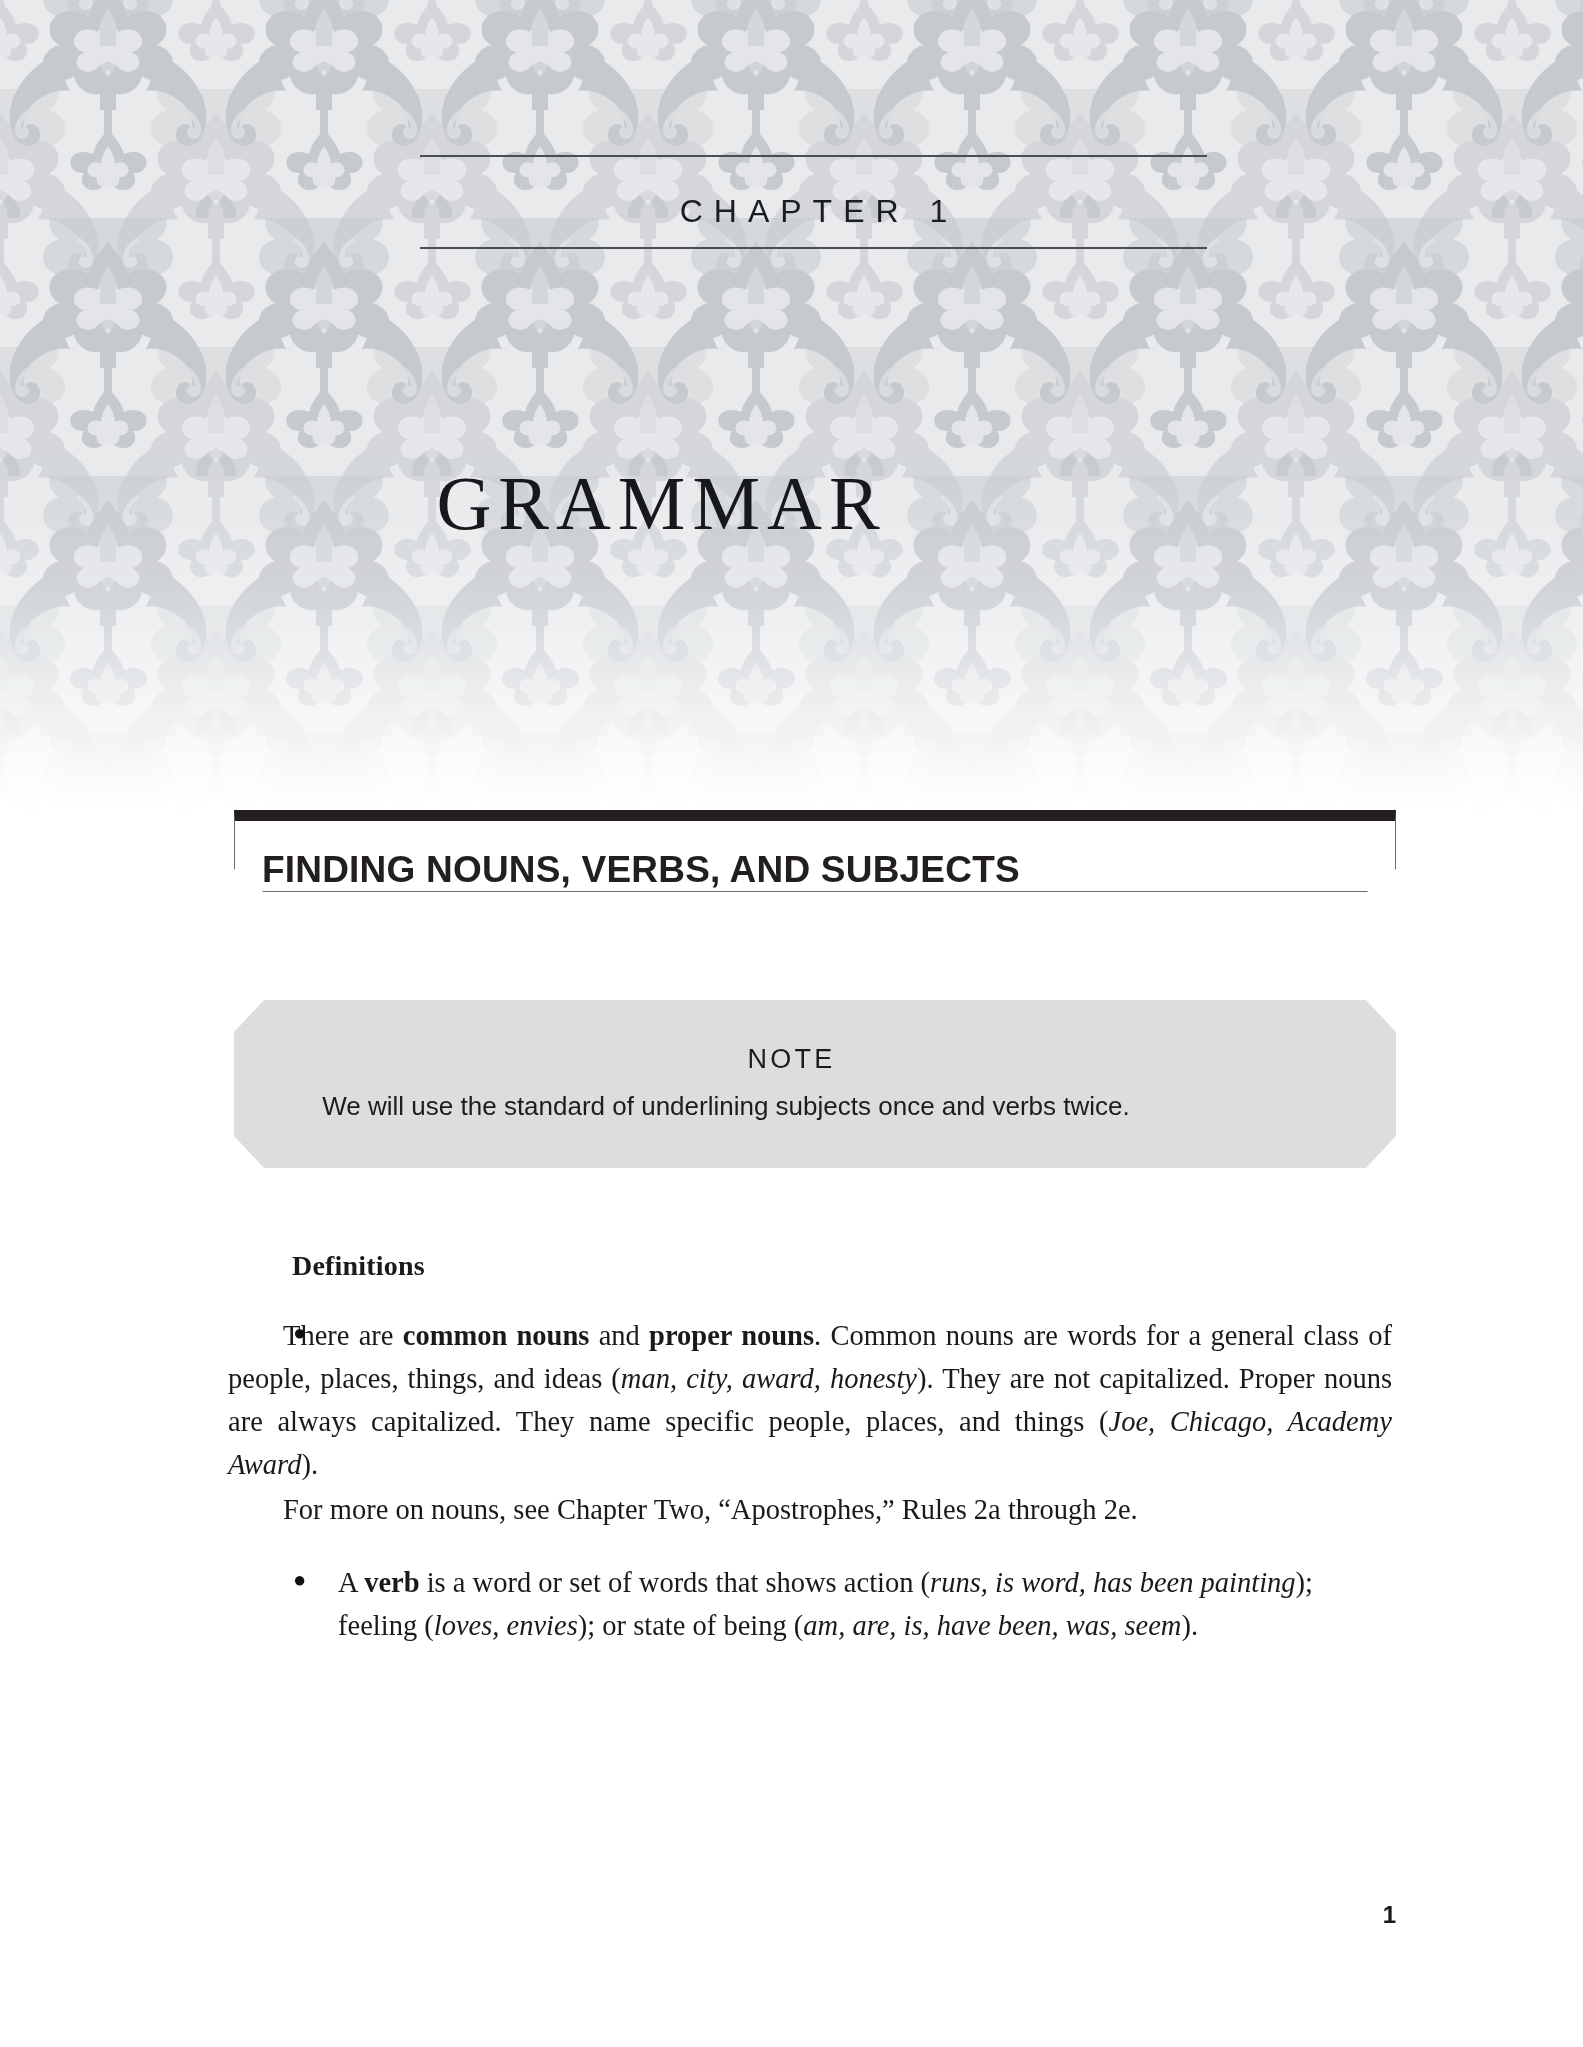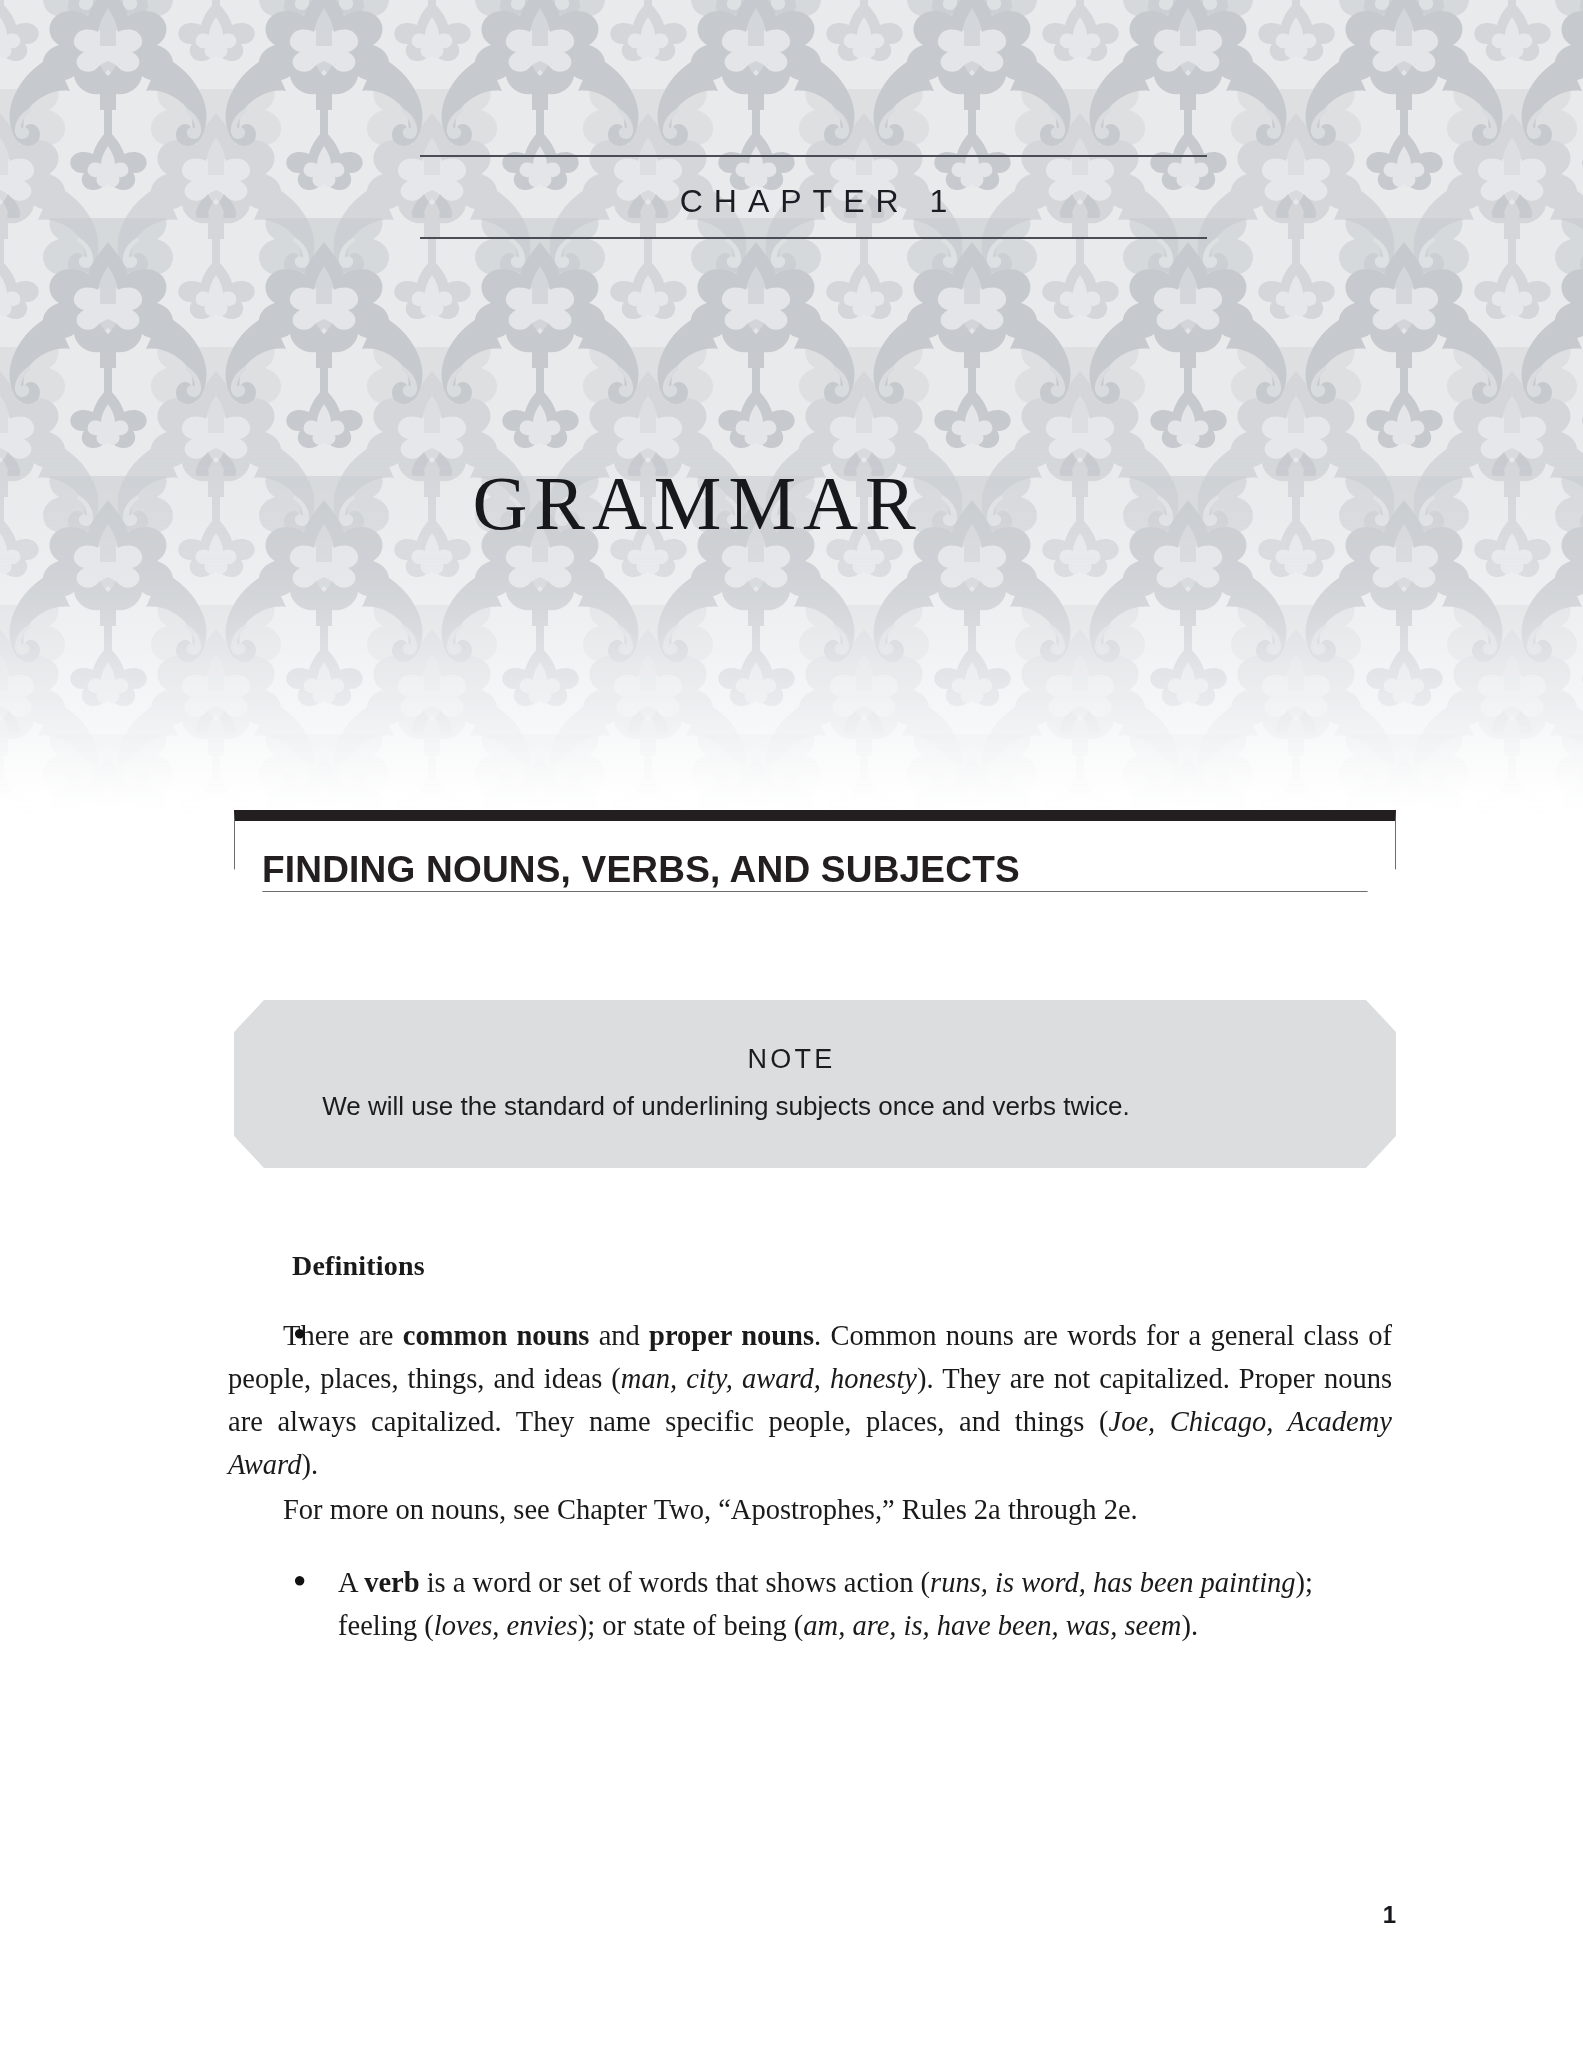--- a/index.html
+++ b/index.html
@@ -75,38 +75,37 @@
     height: 2px;
     background: #4a4d55;
   }
   .chapter-label {
     text-align: center;
     font-family: "Liberation Sans", "DejaVu Sans", sans-serif;
     font-size: 32px;
     font-weight: 400;
     letter-spacing: 11px;
     color: #1b1d24;
-    padding: 28px 0 20px 11px;
+    padding: 38px 0 20px 11px;
     line-height: 1;
   }
 
   
   .grammar-title {
     position: absolute;
     left: 0;
     top: 465px;
     width: 1323px;
     text-align: center;
     font-family: "Liberation Serif", "DejaVu Serif", serif;
     font-size: 76px;
     font-weight: 400;
     letter-spacing: 7px;
     color: #17181c;
     line-height: 1;
-    margin-left: 36px;
   }
 
   
   .section-banner {
     position: absolute;
     left: 234px;
     top: 810px;
     width: 1162px;
     height: 82px;
     background: #ffffff;

